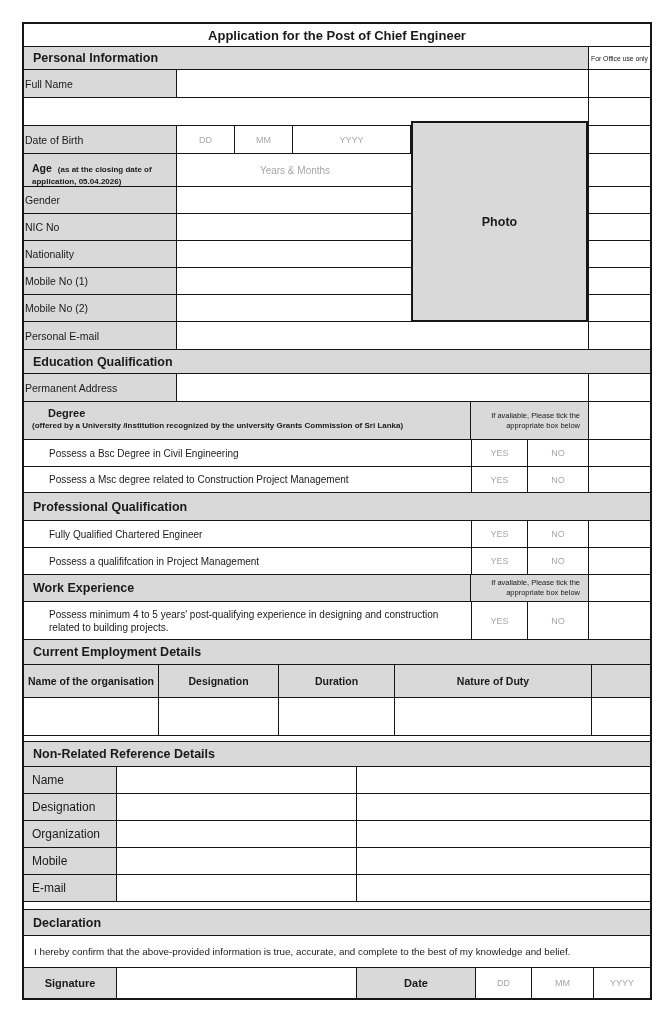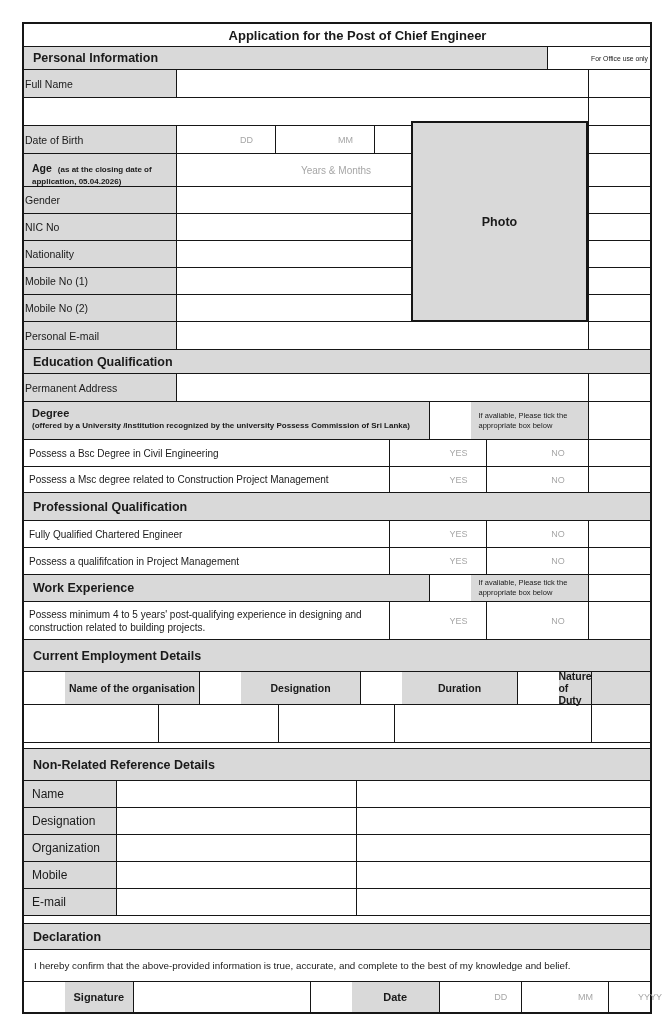--- a/index.html
+++ b/index.html
@@ -15,55 +15,55 @@
     width: 630px;
     border: 2px solid #161616;
     background: #fff;
   }
   .r { display: flex; align-items: stretch; border-bottom: 1.5px solid #161616; }
   .r:last-child { border-bottom: none; }
   .c { display: flex; align-items: center; border-right: 1.5px solid #161616; min-width: 0; }
   .c:last-child { border-right: none; }
   .grey { background: #d9d9d9; }
   .fill { flex: 1; }
-  .center { justify-content: center; text-align: left; margin-left: 41px; }
+  .center { justify-content: center; text-align: right; }
 
   
-  .h6{height:6px} .h8{height:8px} .h23{height:23px} .h24{height:24px} .h25{height:32px}
+  .h6{height:6px} .h8{height:8px} .h23{height:23px} .h24{height:24px} .h25{height:25px}
   .h26{height:26px} .h27{height:27px} .h28{height:28px} .h30{height:30px} .h32{height:32px}
   .h33{height:33px} .h38{height:38px}
 
   
   .w-label{width:153px} .w-office{width:61px}
   .w-dd{width:58px} .w-mm{width:58px} .w-yyyy{width:118px} .w-age{width:237px}
   .w-yes{width:56px} .w-no{width:61px} .w-tick{width:118.5px}
   .w-emp1{width:135px} .w-emp2{width:120px} .w-emp3{width:116px} .w-empoffice{width:58px}
   .w-reflabel{width:93px} .w-refinput{width:240px}
   .w-datelabel{width:119px} .w-sdd{width:56px} .w-smm{width:62px}
 
   
   .title { font-weight: bold; font-size: 13px; }
   .sec-title { font-weight: bold; font-size: 12.5px; padding-left: 9px; }
   .lbl { font-size: 10.5px; padding-left: 1px; }
-  .q { font-size: 10px; padding: 2px 8px 2px 5px; line-height: 1.3; }
+  .q { font-size: 10px; padding: 2px 8px 2px 5px; line-height: 1.3; margin-left: 20px; }
   .ph { color: #a6a6a6; font-size: 9px; }
   .ph-lg { color: #a6a6a6; font-size: 10px; }
   .tiny { font-size: 6.8px; white-space: nowrap; }
   .ticknote { font-size: 7.5px; line-height: 1.3; padding: 0 8px; }
   .emph { font-weight: bold; font-size: 10.5px; }
   .reflbl { font-size: 12px; padding-left: 8px; }
   .statement { font-size: 9.8px; padding-left: 10px; }
   .sigl { font-weight: bold; font-size: 11px; }
 
   .age-cell { display: block; padding: 4px 2px 0 8px; }
   .age-word { font-weight: bold; font-size: 10.5px; margin-right: 6px; }
   .age-note { font-weight: bold; font-size: 8px; line-height: 1.45; }
 
   .degree-cell { display: block; padding: 4px 4px 0 8px; }
-  .degree-word { font-weight: bold; font-size: 11px; line-height: 1.3; }
+  .degree-word { font-weight: bold; font-size: 11px; line-height: 1.3; margin-left: 16px; }
   .degree-note { font-weight: bold; font-size: 8px; line-height: 1.4; }
 
   .photo-box {
     position: absolute;
     left: 387px; top: 97px;
     width: 177px; height: 201px;
     border: 2px solid #161616;
     background: #d9d9d9;
     display: flex; align-items: center; justify-content: center;
     font-weight: bold; font-size: 12.5px;
@@ -162,21 +162,21 @@
 
   <div class="r h28">
     <div class="c w-label grey lbl">Permanent Address</div>
     <div class="c fill"></div>
     <div class="c w-office"></div>
   </div>
 
   <div class="r h38">
     <div class="c fill grey degree-cell">
       <div class="degree-word">Degree</div>
-      <div class="degree-note">(offered by a University /Institution recognized by the university Possess Commission of Sri Lanka)</div>
+      <div class="degree-note">(offered by a University /Institution recognized by the university Grants Commission of Sri Lanka)</div>
     </div>
     <div class="c w-tick grey center ticknote">If avaliable, Please tick the appropriate box below</div>
     <div class="c w-office"></div>
   </div>
 
   <div class="r h27">
     <div class="c fill q">Possess a Bsc Degree in Civil Engineering</div>
     <div class="c w-yes center ph">YES</div>
     <div class="c w-no center ph">NO</div>
     <div class="c w-office"></div>

